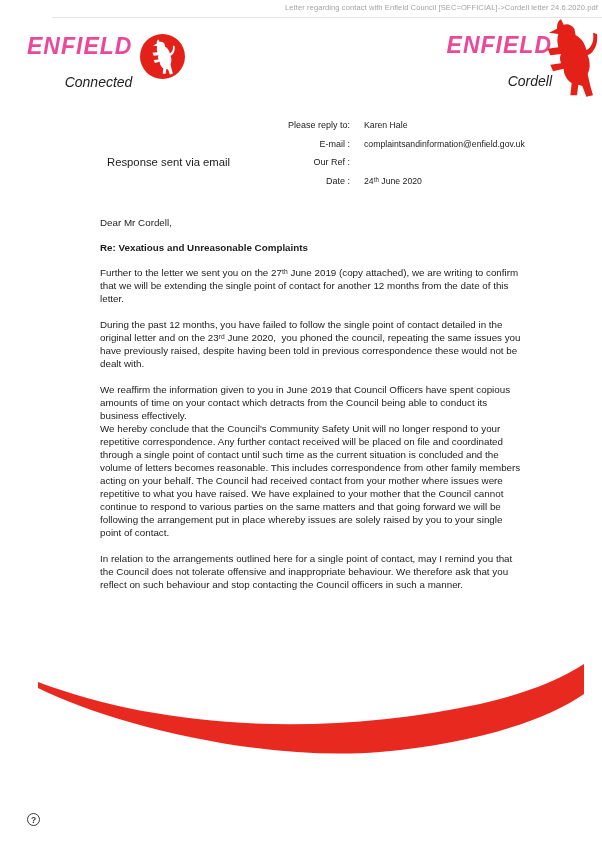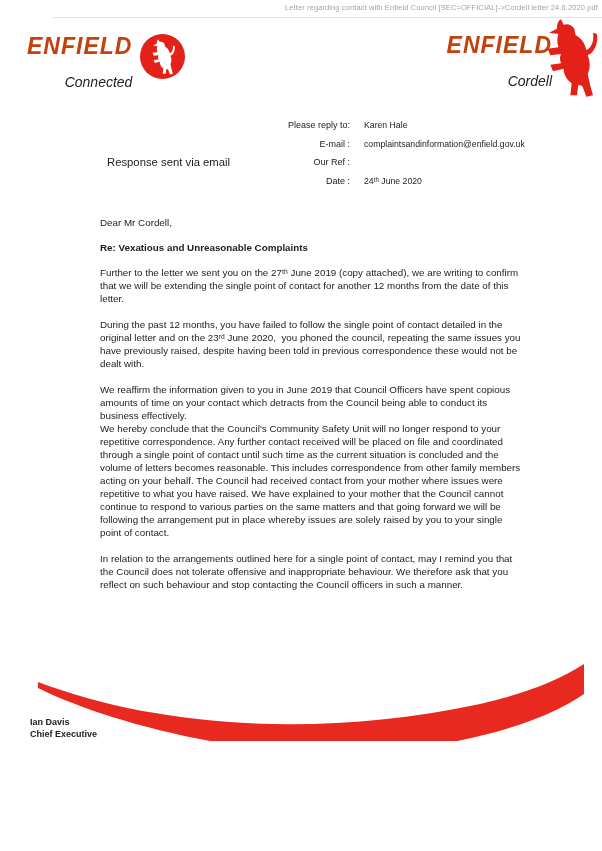--- a/index.html
+++ b/index.html
@@ -1,25 +1,25 @@
 <!DOCTYPE html>
 <html><head>
 <meta charset="utf-8">
 <style>
   html,body{margin:0;padding:0;background:#ffffff;}
-  .page{position:relative;width:602px;height:741px;background:#ffffff;overflow:hidden;
+  .page{position:relative;width:602px;height:851px;background:#ffffff;overflow:hidden;
         font-family:"Liberation Sans","DejaVu Sans",sans-serif;color:#1c1c1c;}
 
   .titlebar{position:absolute;top:3px;right:4px;font-size:7.5px;color:#a3a3a3;letter-spacing:.1px;}
   .topline{position:absolute;top:17px;left:52px;right:0;height:1px;background:#e4e4e4;}
 
   
   .logo-left{position:absolute;left:27px;top:36px;display:flex;align-items:flex-start;}
   .logo-left .ltext{display:flex;flex-direction:column;align-items:flex-end;}
-  .logo-name{font-size:23px;font-weight:bold;font-style:italic;letter-spacing:1px;color:#c2410c;line-height:20px;}
+  .logo-name{font-size:23px;font-weight:bold;font-style:italic;letter-spacing:1px;color:#ec4899;line-height:20px;}
   .logo-tag{font-size:14px;font-style:italic;color:#222;line-height:15px;margin-top:19px;}
   .logo-circle{width:45px;height:45px;border-radius:50%;margin-left:8px;margin-top:-2px;
                display:flex;align-items:center;justify-content:center;}
   .logo-right{position:absolute;right:0px;top:18px;display:flex;align-items:flex-start;}
   .logo-right .ltext{display:flex;flex-direction:column;align-items:flex-end;margin-top:17px;}
   .biglion{margin-left:-12px;}
 
   
   .reply-block{position:absolute;left:262px;top:120px;display:grid;
                grid-template-columns:88px 240px;column-gap:14px;font-size:9px;}
@@ -94,27 +94,20 @@
     <p class="para">During the past 12 months, you have failed to follow the single point of contact detailed in the original letter and on the 23ʳᵈ June 2020,  you phoned the council, repeating the same issues you have previously raised, despite having been told in previous correspondence these would not be dealt with.</p>
     <p class="para">We reaffirm the information given to you in June 2019 that Council Officers have spent copious amounts of time on your contact which detracts from the Council being able to conduct its business effectively.
 We hereby conclude that the Council's Community Safety Unit will no longer respond to your repetitive correspondence. Any further contact received will be placed on file and coordinated through a single point of contact until such time as the current situation is concluded and the volume of letters becomes reasonable. This includes correspondence from other family members acting on your behalf. The Council had received contact from your mother where issues were repetitive to what you have raised. We have explained to your mother that the Council cannot continue to respond to various parties on the same matters and that going forward we will be following the arrangement put in place whereby issues are solely raised by you to your single point of contact.</p>
     <p class="para">In relation to the arrangements outlined here for a single point of contact, may I remind you that the Council does not tolerate offensive and inappropriate behaviour. We therefore ask that you reflect on such behaviour and stop contacting the Council officers in such a manner.</p>
   </div>
 
   <svg class="swoosh" width="602" height="118" viewBox="0 0 602 118">
     <path fill="#e8291f" d="M38 36 C160 82 320 92 480 58 C520 49 556 36 584 18 L584 48 C544 76 470 98 380 106 C260 116 110 78 38 42 Z"></path>
   </svg>
 
-  <div class="f-left">
-    <div class="b">Ian Davis</div>
-    <div class="b">Chief Executive</div>
-    <div>Enfield Council</div>
-    <div>Civic Centre, Silver Street</div>
-    <div>Enfield EN1 3XY</div>
-  </div>
 
 
 
   <div class="help-icon">
     <span>?</span>
   </div>
 
 </div>
 
 </body></html>

